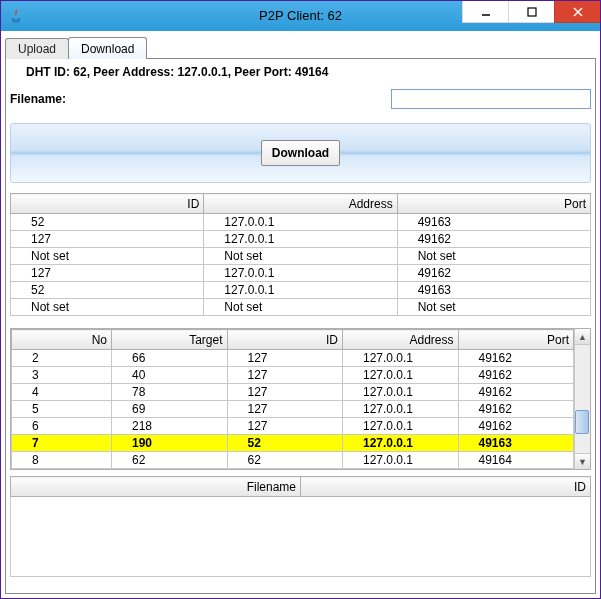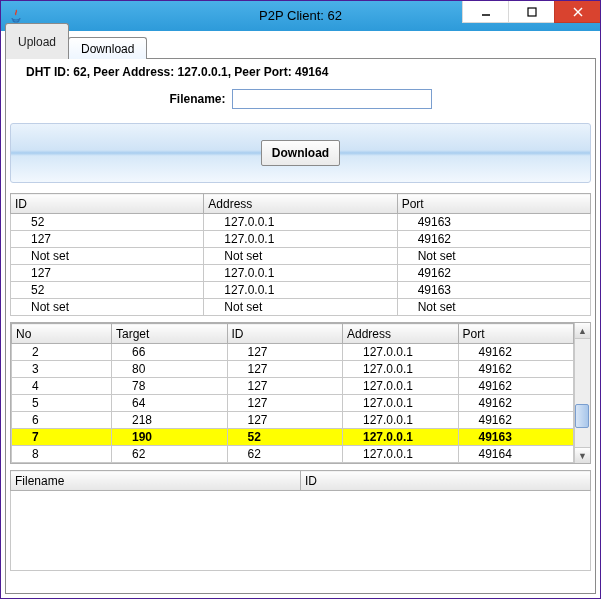--- a/index.html
+++ b/index.html
@@ -56,42 +56,42 @@
     height: 22px; padding: 0 12px;
     border: 1px solid #8a8a8a;
     border-bottom: none;
     background: #f1f1f1;
     display: flex; align-items: center;
     font-size: 12px;
     margin-right: -1px;
     border-radius: 3px 3px 0 0;
     cursor: default;
   }
-  .tab.inactive { background: #eaeaea; color: #222; height: 36px; margin-top: 2px; }
+  .tab.inactive { background: #eaeaea; color: #222; height: 21px; margin-top: 2px; }
   .tab.active {
     background: linear-gradient(#fff, #eef6ff);
     color: #000;
     border-color: #8a8a8a;
     position: relative; z-index: 2;
   }
   .tabcontent {
     border: 1px solid #8a8a8a;
     flex: 1;
     margin-top: -1px;
     padding: 4px;
     display: flex; flex-direction: column;
     gap: 6px;
     background: #fff;
   }
   .peer-info {
     font-weight: bold; font-size: 12px;
     padding: 2px 16px;
   }
   .filename-row {
-    display: flex; align-items: center; justify-content: center;
+    display: flex; align-items: center; justify-content: space-between;
     gap: 6px; padding: 2px 0 8px 0;
   }
   .filename-row label { font-weight: bold; font-size: 12px; }
   .filename-row input {
     width: 200px; height: 20px;
     border: 1px solid #7a9ecf;
     padding: 1px 3px;
     font-size: 12px;
     background: #fff;
   }
@@ -116,31 +116,32 @@
     border-collapse: collapse;
     table-layout: fixed;
     font-size: 12px;
   }
   table.grid th {
     background: linear-gradient(#fdfdfd, #e6e6e6);
     border: 1px solid #b0b0b0;
     font-weight: normal;
     padding: 2px 4px;
     height: 20px;
-    text-align: left;
+    text-align: right;
   }
   table.grid td {
     border: 1px solid #c8c8c8;
     padding: 1px 20px;
     height: 16px;
     white-space: nowrap; overflow: hidden;
     text-align: left;
   }
   .pane1 { margin-top: 4px; }
   .pane2-wrap {
+    margin-top: 6px;
     border: 1px solid #b0b0b0;
     position: relative;
     display: flex;
   }
   .pane2-scroll {
     flex: 1;
     overflow: hidden;
   }
   .pane2-scroll table.grid th:first-child { width: 100px; }
   .pane2-scroll table.grid td { height: 15px; }
@@ -287,35 +288,35 @@
             <tbody id="log-body">
                 <tr>
                   <td>2</td>
                   <td>66</td>
                   <td>127</td>
                   <td>127.0.0.1</td>
                   <td>49162</td>
                 </tr>
                 <tr>
                   <td>3</td>
-                  <td>80</td>
+                  <td>40</td>
                   <td>127</td>
                   <td>127.0.0.1</td>
                   <td>49162</td>
                 </tr>
                 <tr>
                   <td>4</td>
                   <td>78</td>
                   <td>127</td>
                   <td>127.0.0.1</td>
                   <td>49162</td>
                 </tr>
                 <tr>
                   <td>5</td>
-                  <td>64</td>
+                  <td>69</td>
                   <td>127</td>
                   <td>127.0.0.1</td>
                   <td>49162</td>
                 </tr>
                 <tr>
                   <td>6</td>
                   <td>218</td>
                   <td>127</td>
                   <td>127.0.0.1</td>
                   <td>49162</td>

